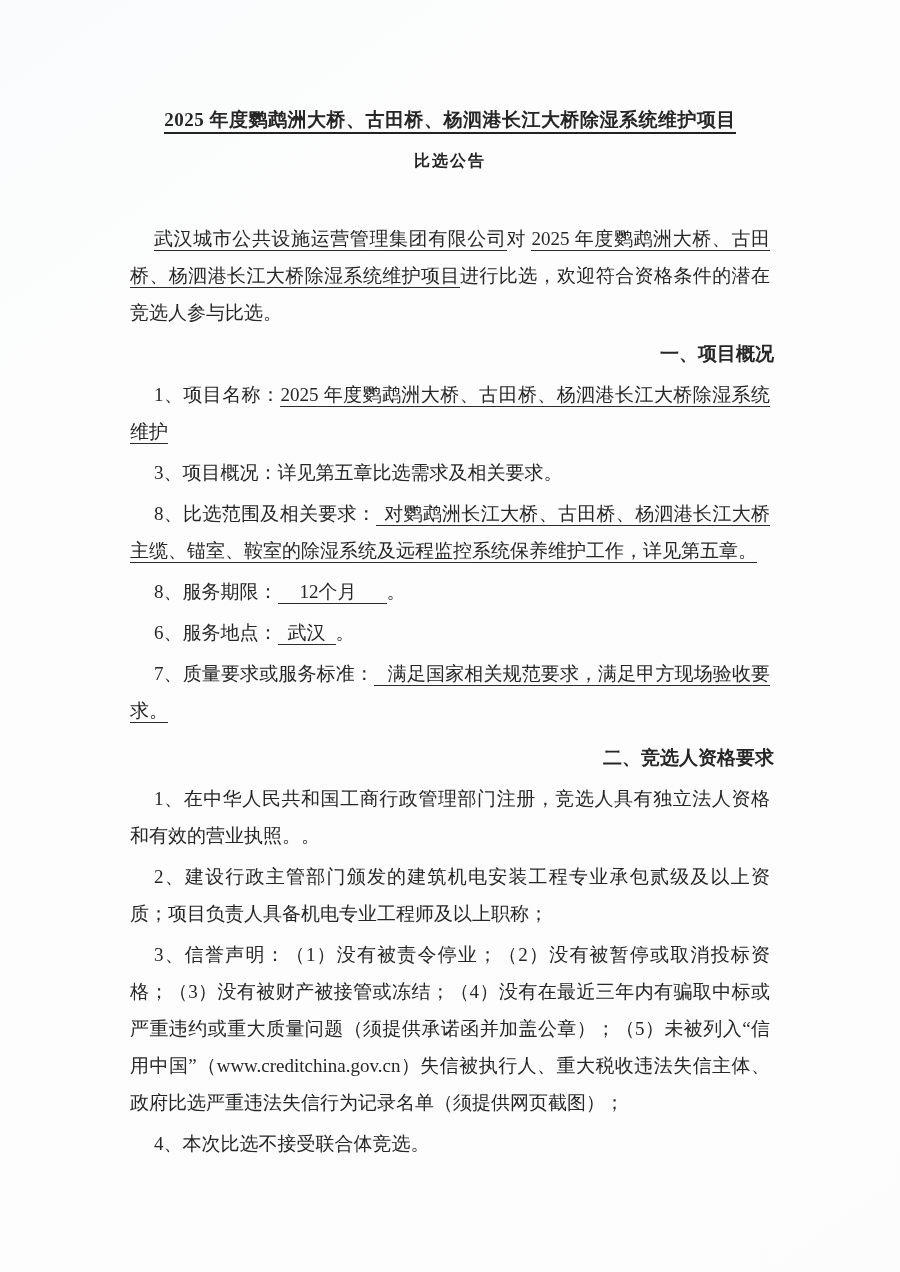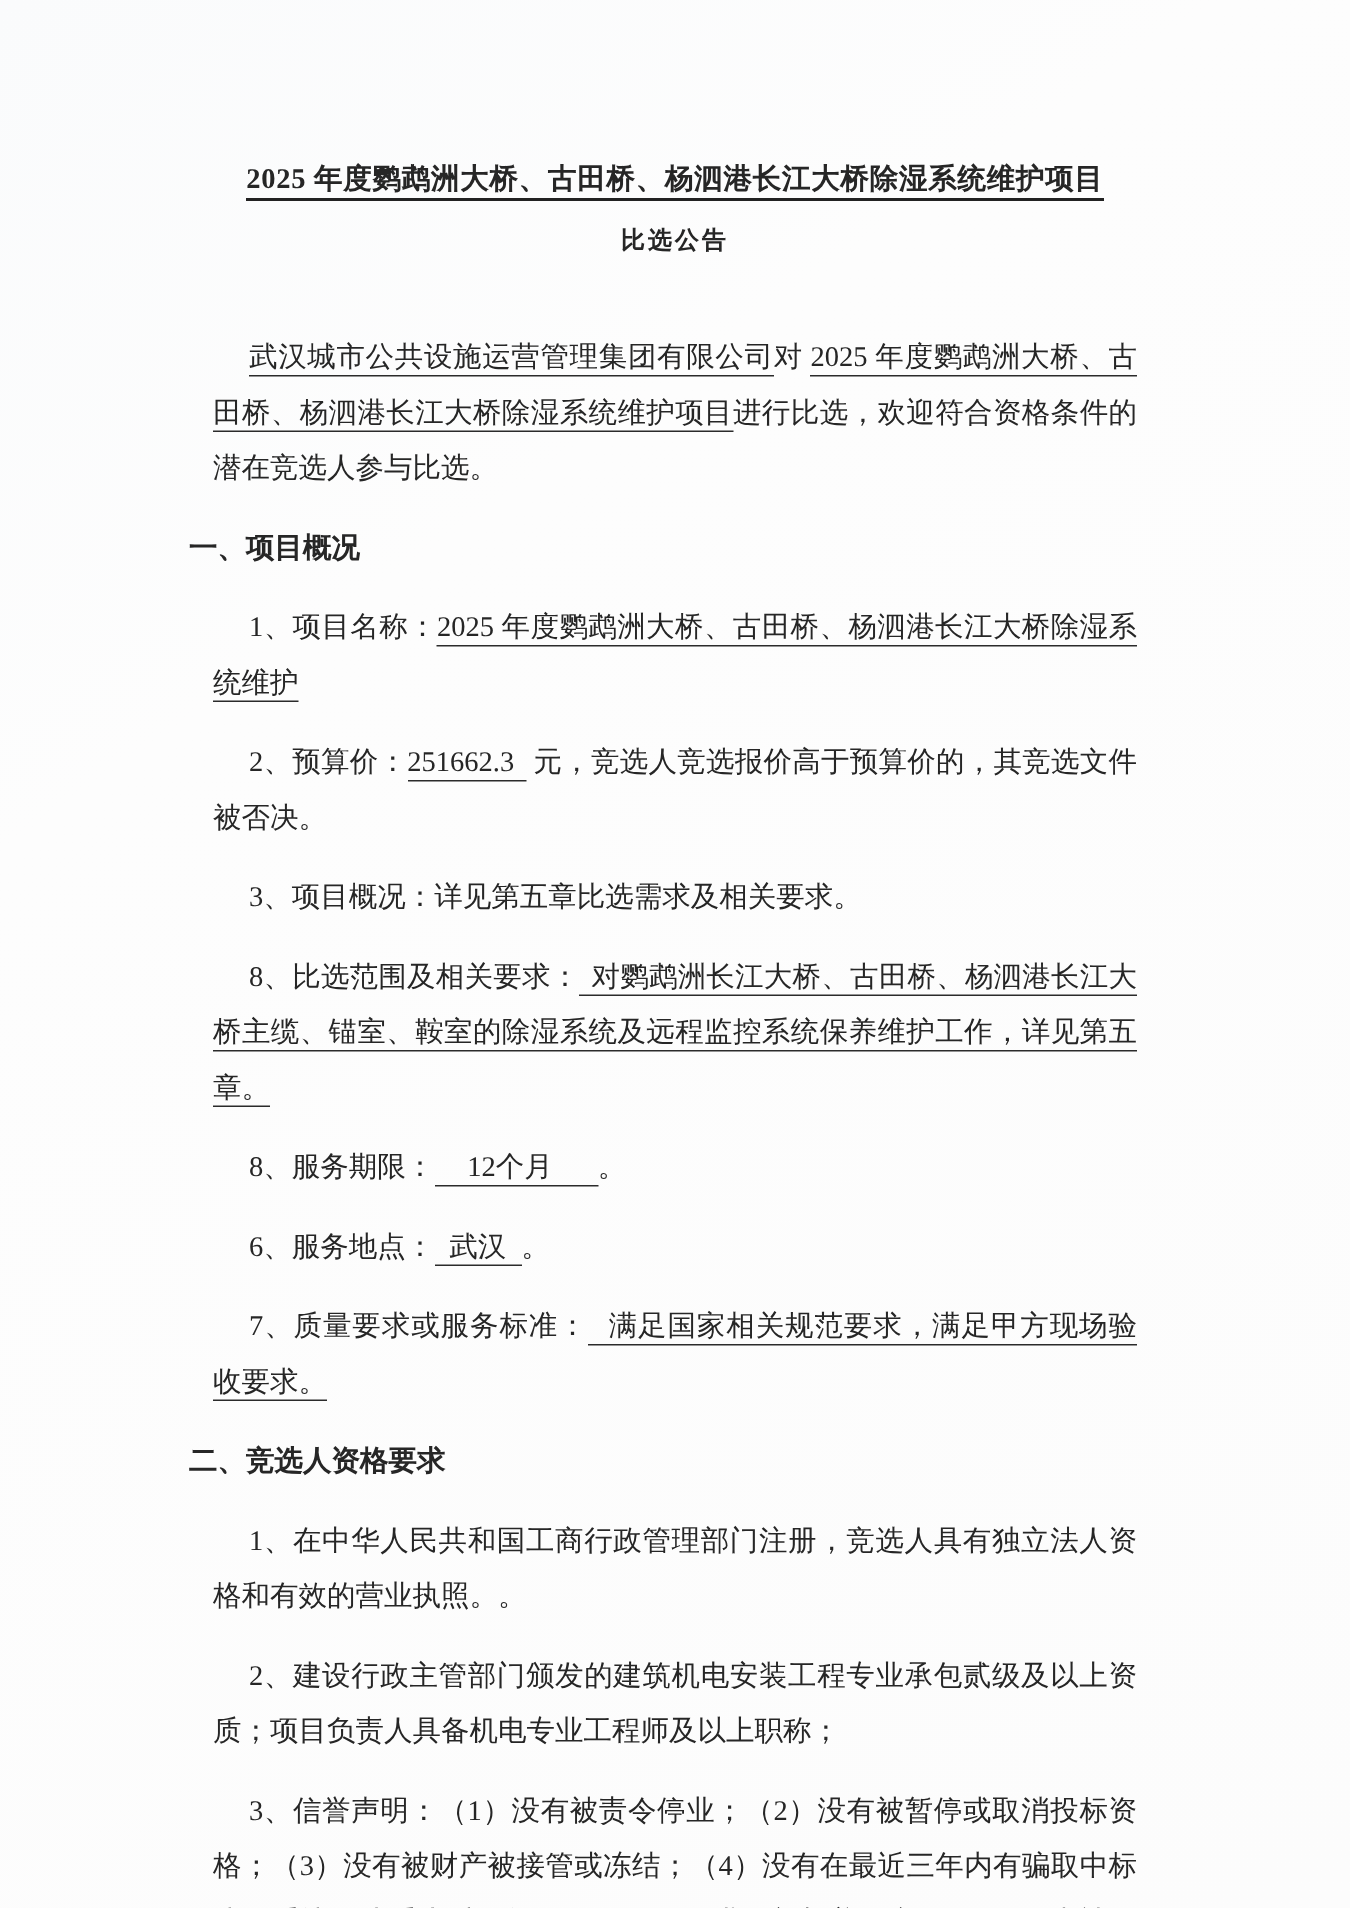--- a/index.html
+++ b/index.html
@@ -40,30 +40,30 @@
     font-weight: 700;
     line-height: 30px;
     letter-spacing: 2px;
   }
   .body-text {
     margin-top: 44px;
     font-size: 19px;
     line-height: 37px;
   }
   .para {
-    margin: 16px;
+    margin: 4px;
     text-align: justify;
   }
   .indent {
     text-indent: 24px;
   }
   .sec-heading {
     margin: 0;
     font-weight: 700;
-    text-align: left;
+    text-align: right;
   }
   .sec2-gap {
     margin-top: 10px;
   }
   .u {
     border-bottom: 1.5px solid #2b2b2b;
     padding-bottom: 1px;
   }
   .pad-l8  { padding-left: 8px; }
   .pad-r8  { padding-right: 8px; }
@@ -83,21 +83,20 @@
   <h2 class="doc-subtitle">比选公告</h2>
 
   <div class="body-text">
 
     <p class="para indent"><span class="u">武汉城市公共设施运营管理集团有限公司</span><span>对 </span><span class="u">2025 年度鹦鹉洲大桥、古田桥、杨泗港长江大桥除湿系统维护项目</span><span>进行比选，欢迎符合资格条件的潜在竞选人参与比选。</span></p>
 
     <p class="para sec-heading">一、项目概况</p>
 
     <p class="para indent"><span>1、项目名称：</span><span class="u">2025 年度鹦鹉洲大桥、古田桥、杨泗港长江大桥除湿系统维护</span></p>
 
-    <p class="para indent"><span>2、预算价：</span><span class="u pad-r8">251662.3</span><span> 元，竞选人竞选报价高于预算价的，其竞选文件被否决。</span></p>
 
     <p class="para indent"><span>3、项目概况：</span><span>详见第五章比选需求及相关要求。</span></p>
 
     <p class="para indent"><span>8、比选范围及相关要求：</span><span class="u pad-l8">对鹦鹉洲长江大桥、古田桥、杨泗港长江大桥主缆、锚室、鞍室的除湿系统及远程监控系统保养维护工作，详见第五章。</span></p>
 
     <p class="para indent"><span>8、服务期限：</span><span class="u pad-l22 pad-r30">12个月</span><span>。</span></p>
 
     <p class="para indent"><span>6、服务地点：</span><span class="u pad-l10 pad-r10">武汉</span><span>。</span></p>
 
     <p class="para indent"><span>7、质量要求或服务标准：</span><span class="u pad-l14">满足国家相关规范要求，满足甲方现场验收要求。</span></p>

